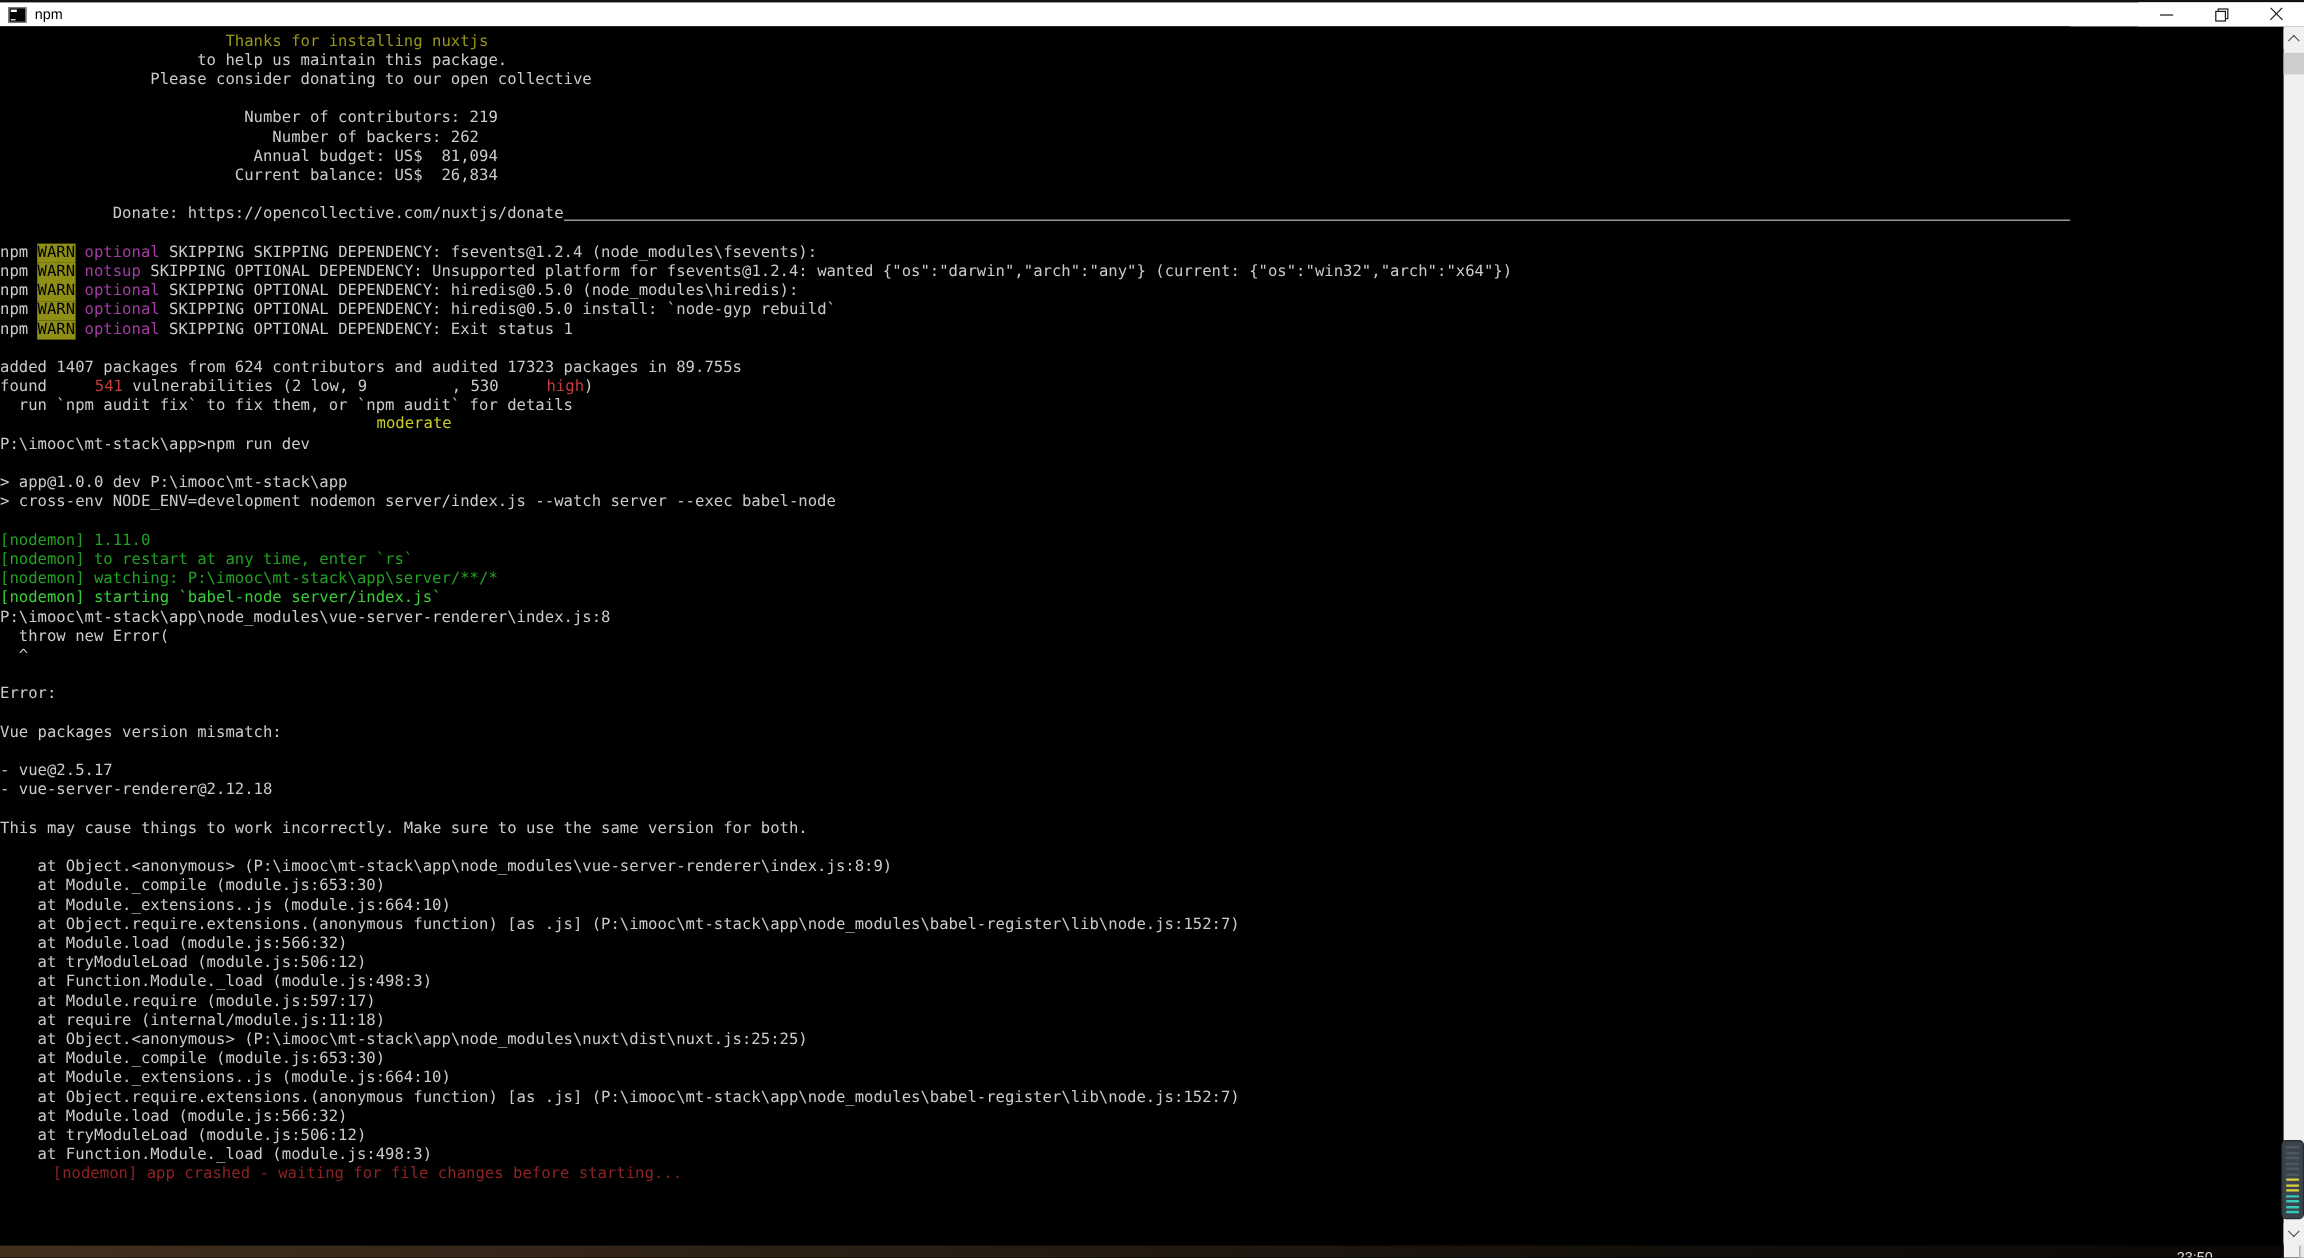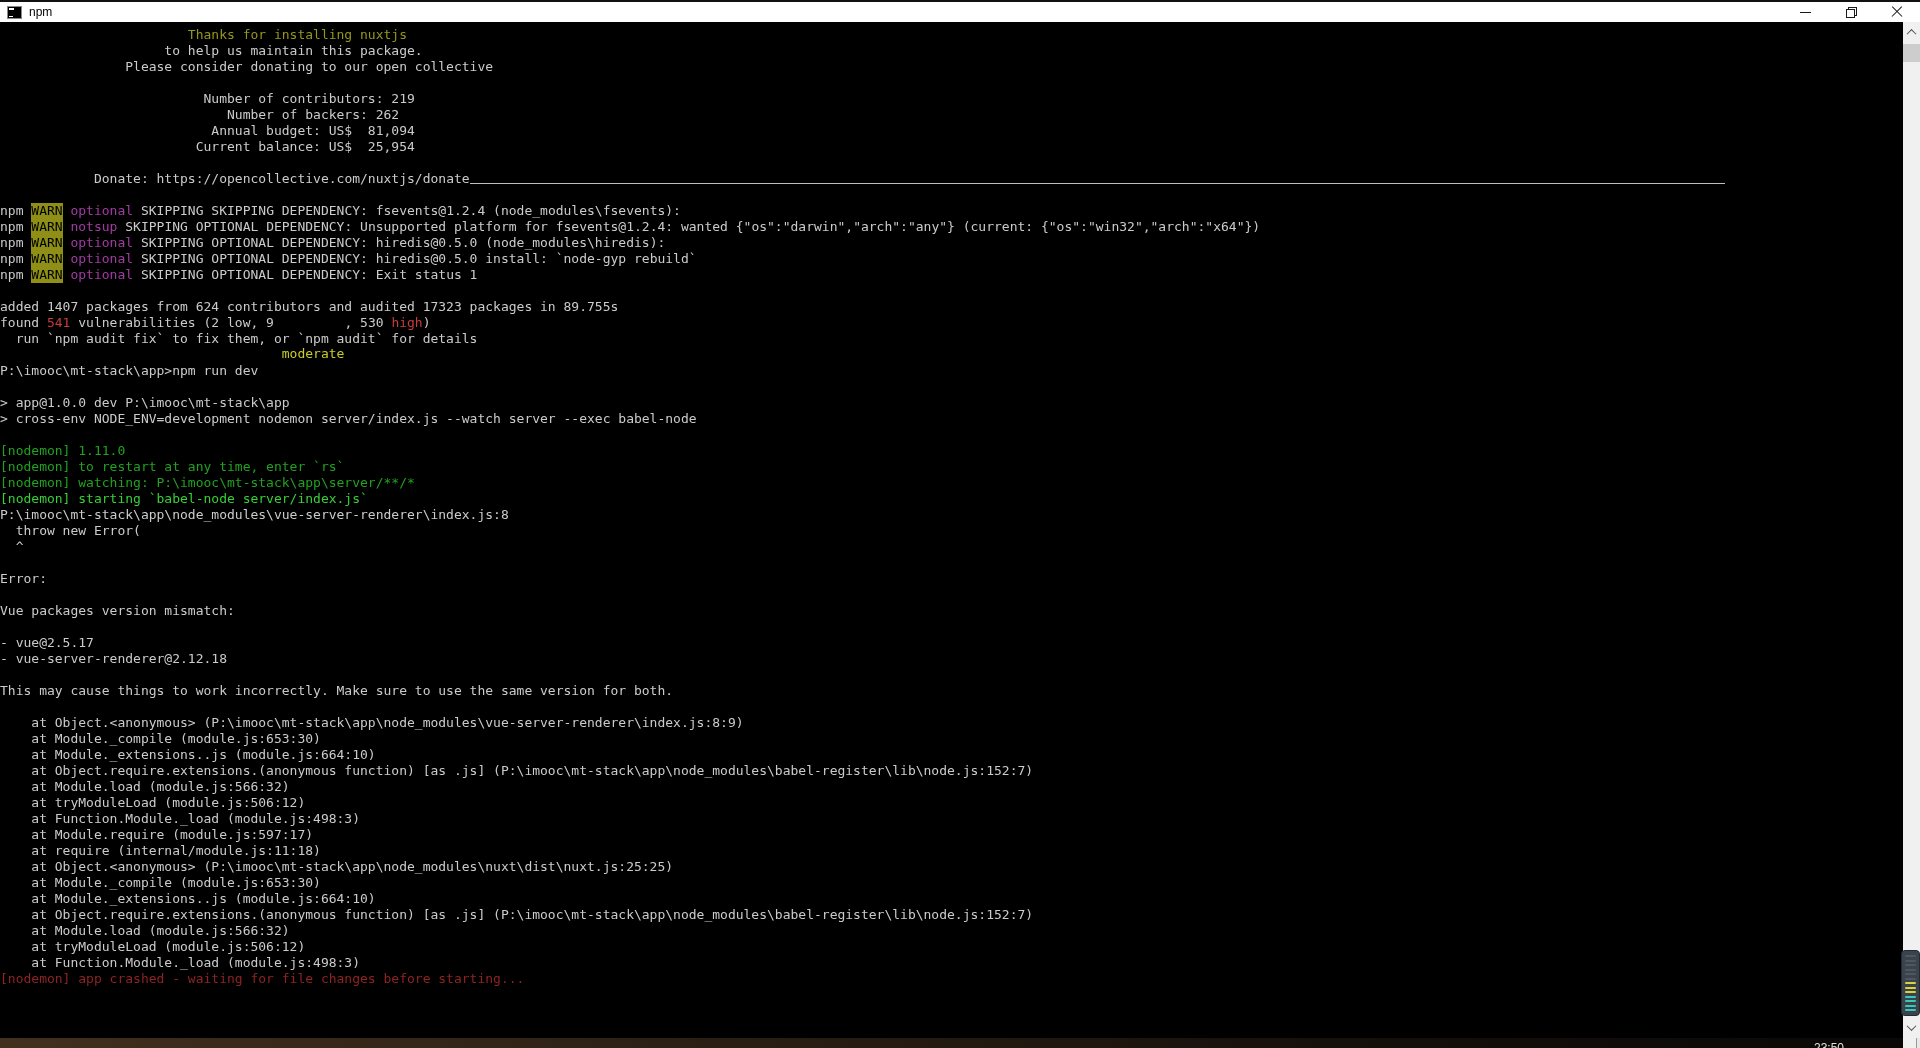--- a/index.html
+++ b/index.html
@@ -34,25 +34,25 @@
     position:absolute;left:0;top:22px;width:1725px;height:1016px;background:var(--background,#000);
     padding-top:5px;box-sizing:border-box;font-size:13px;line-height:16px;color:var(--default-text,#cbcbcb);
     overflow:hidden;
   }
   .tline{display:flex;height:16px;white-space:pre;}
   .tline span{white-space:pre;}
   .c-d {color:var(--default-text,#cbcbcb);}
   .c-y {color:var(--olive,#96961a);}
   .c-w {color:#000;background:var(--warn-badge-bg,#8f8f17);}
   .c-m {color:var(--magenta,#a23ca2);}
-  .c-r {color:var(--red,#c83c3c);}
+  .c-r {color:var(--red,#c83c3c);margin-left:32px;}
   .c-yl{color:var(--yellow,#cbcb29);margin-top:31px;}
   .c-g {color:var(--green,#21a121);}
   .c-bg{color:var(--bright-green,#38cf38);}
-  .c-br{color:var(--dark-red,#8e2323);}
+  .c-br{color:var(--dark-red,#8e2323);padding-left:44px;}
   .c-u {color:var(--default-text,#cbcbcb);}
   .uf{flex:1 1 auto;align-self:flex-end;border-bottom:1px solid #bdbdbd;margin-bottom:3px;}
   
   .scrollbar{position:absolute;right:0;top:22px;width:17px;height:1026px;background:#f0f0f0;}
   .sb-btn{position:absolute;left:0;width:17px;height:17px;display:flex;align-items:center;justify-content:center;background:#f0f0f0;border:none;padding:0;}
   .sb-up{top:2px;}
   .sb-down{bottom:12px;}
   .chev{width:6px;height:6px;border-left:1.6px solid #505050;border-top:1.6px solid #505050;}
   .chev.up{transform:rotate(45deg) translate(1px,1px);}
   .chev.down{transform:rotate(225deg) translate(1px,1px);}
@@ -96,21 +96,21 @@
 </div>
 
 <div class="term">
     <div class="tline"><span class="c-y">                        Thanks for installing nuxtjs</span></div>
     <div class="tline"><span class="c-d">                     to help us maintain this package.</span></div>
     <div class="tline"><span class="c-d">                Please consider donating to our open collective</span></div>
     <div class="tline"><span class="c-d"></span></div>
     <div class="tline"><span class="c-d">                          Number of contributors: 219</span></div>
     <div class="tline"><span class="c-d">                             Number of backers: 262</span></div>
     <div class="tline"><span class="c-d">                           Annual budget: US$  81,094</span></div>
-    <div class="tline"><span class="c-d">                         Current balance: US$  25,954</span></div>
+    <div class="tline"><span class="c-d">                         Current balance: US$  26,834</span></div>
     <div class="tline"><span class="c-d"></span></div>
     <div class="tline"><span class="c-d">            Donate: </span><span class="c-u">https://opencollective.com/nuxtjs/donate</span><span class="uf"></span></div>
     <div class="tline"><span class="c-d"></span></div>
     <div class="tline"><span class="c-d">npm </span><span class="c-w">WARN</span><span class="c-d"> </span><span class="c-m">optional</span><span class="c-d"> SKIPPING SKIPPING DEPENDENCY: fsevents@1.2.4 (node_modules\fsevents):</span></div>
     <div class="tline"><span class="c-d">npm </span><span class="c-w">WARN</span><span class="c-d"> </span><span class="c-m">notsup</span><span class="c-d"> SKIPPING OPTIONAL DEPENDENCY: Unsupported platform for fsevents@1.2.4: wanted {"os":"darwin","arch":"any"} (current: {"os":"win32","arch":"x64"})</span></div>
     <div class="tline"><span class="c-d">npm </span><span class="c-w">WARN</span><span class="c-d"> </span><span class="c-m">optional</span><span class="c-d"> SKIPPING OPTIONAL DEPENDENCY: hiredis@0.5.0 (node_modules\hiredis):</span></div>
     <div class="tline"><span class="c-d">npm </span><span class="c-w">WARN</span><span class="c-d"> </span><span class="c-m">optional</span><span class="c-d"> SKIPPING OPTIONAL DEPENDENCY: hiredis@0.5.0 install: `node-gyp rebuild`</span></div>
     <div class="tline"><span class="c-d">npm </span><span class="c-w">WARN</span><span class="c-d"> </span><span class="c-m">optional</span><span class="c-d"> SKIPPING OPTIONAL DEPENDENCY: Exit status 1</span></div>
     <div class="tline"><span class="c-d"></span></div>
     <div class="tline"><span class="c-d">added 1407 packages from 624 contributors and audited 17323 packages in 89.755s</span></div>

